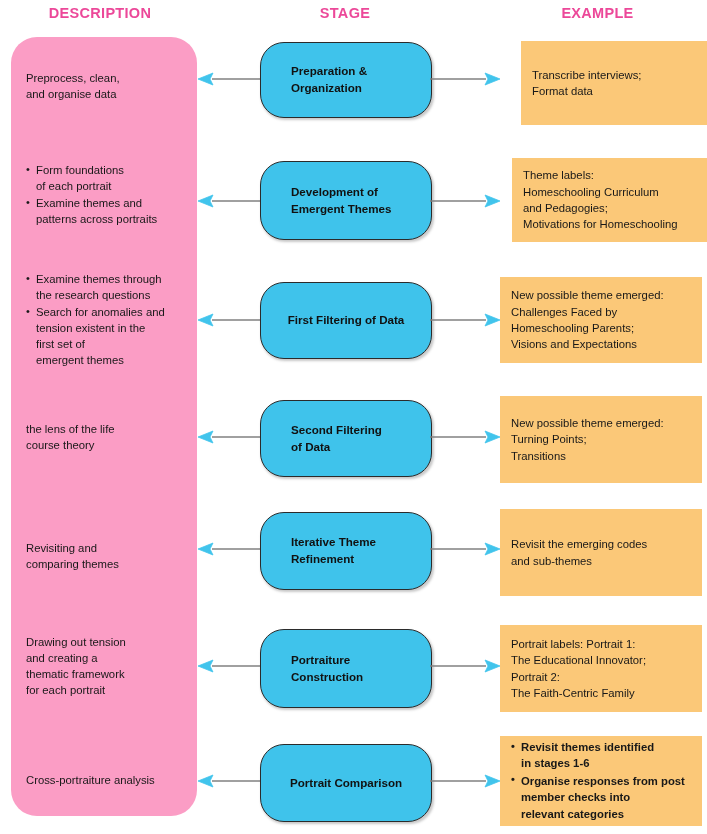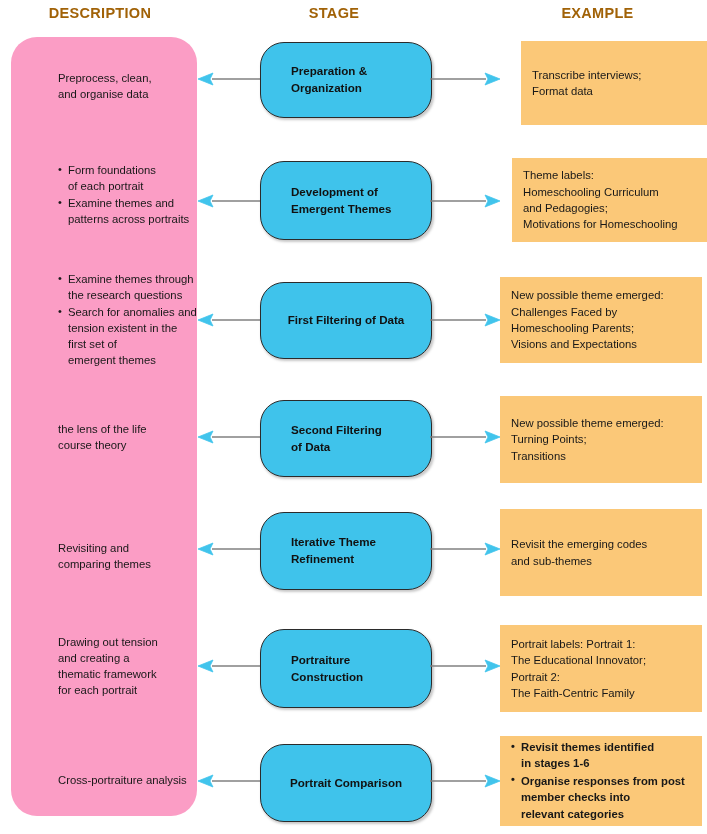--- a/index.html
+++ b/index.html
@@ -19,26 +19,26 @@
     background: #ffffff;
   }
 
   
   .col-header {
     position: absolute;
     top: 5px;
     font-size: 14.5px;
     font-weight: bold;
     letter-spacing: 0.3px;
-    color: #a16207;
+    color: #ec4899;
     text-align: center;
     white-space: nowrap;
   }
   #hdr-description { left: 0px;   width: 200px; }
-  #hdr-stage       { left: 234px; width: 200px; }
+  #hdr-stage       { left: 245px; width: 200px; }
   #hdr-example     { left: 495px; width: 205px; }
 
   
   #description-panel {
     position: absolute;
     left: 11px;
     top: 37px;
     width: 186px;
     height: 779px;
     background: #fb9dc5;
@@ -47,21 +47,20 @@
 
   
   .desc-cell {
     position: absolute;
     left: 26px;
     width: 168px;
     font-size: 11.3px;
     line-height: 1.42;
     color: #181818;
     text-align: left;
-    margin-left: 32px;
   }
   .desc-cell.centered { display: flex; align-items: center; }
   .desc-cell ul { list-style: none; }
   .desc-cell li {
     position: relative;
     padding-left: 10px;
     margin-bottom: 1px;
   }
   .desc-cell li::before {
     content: "\2022";

